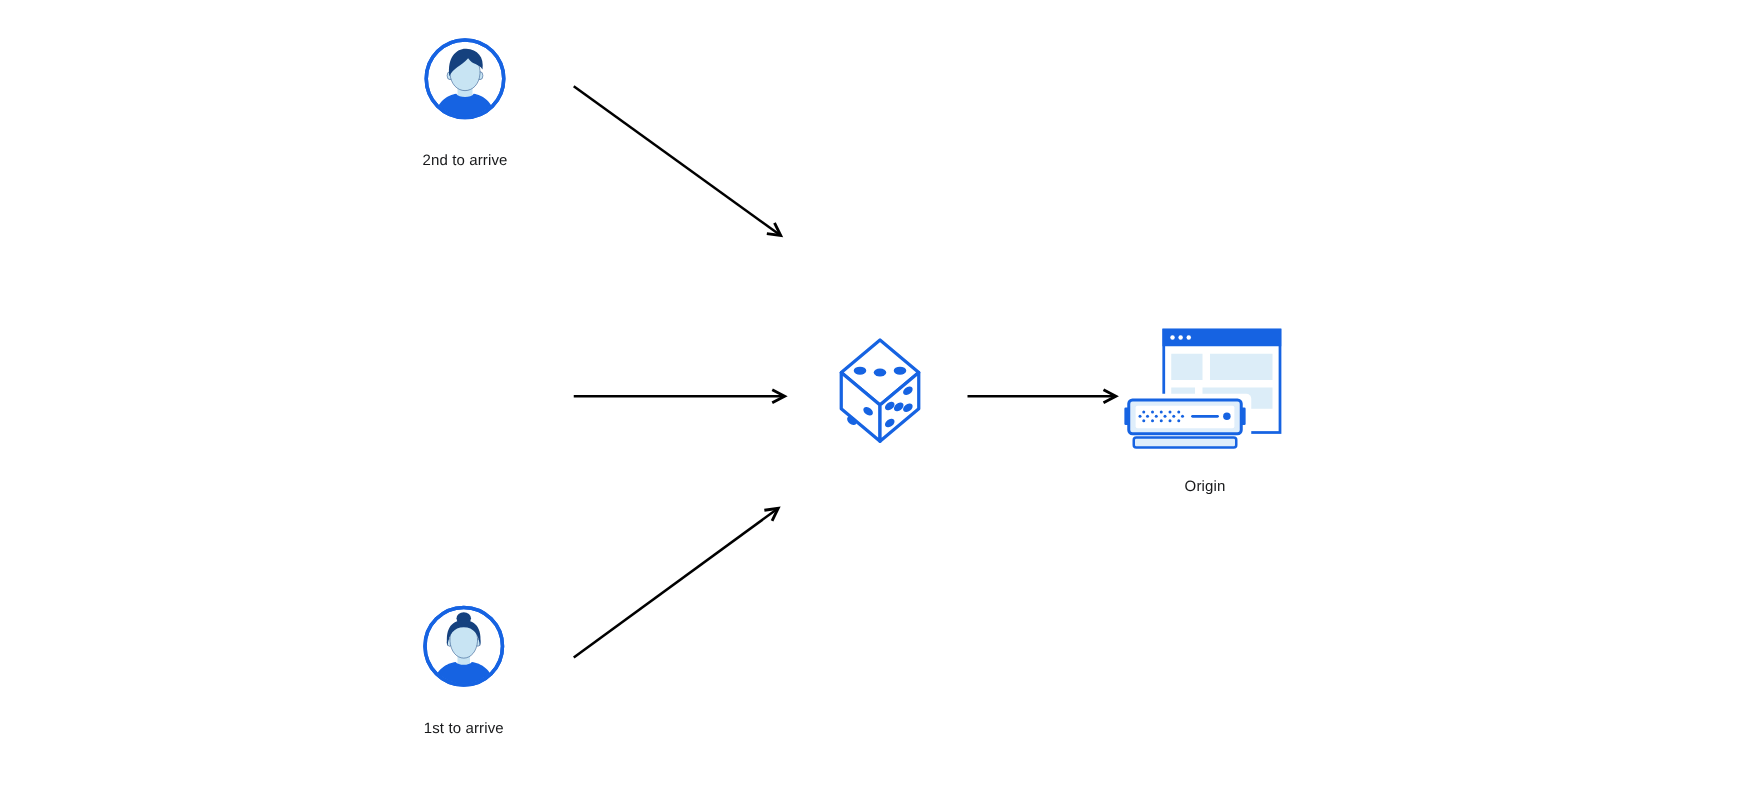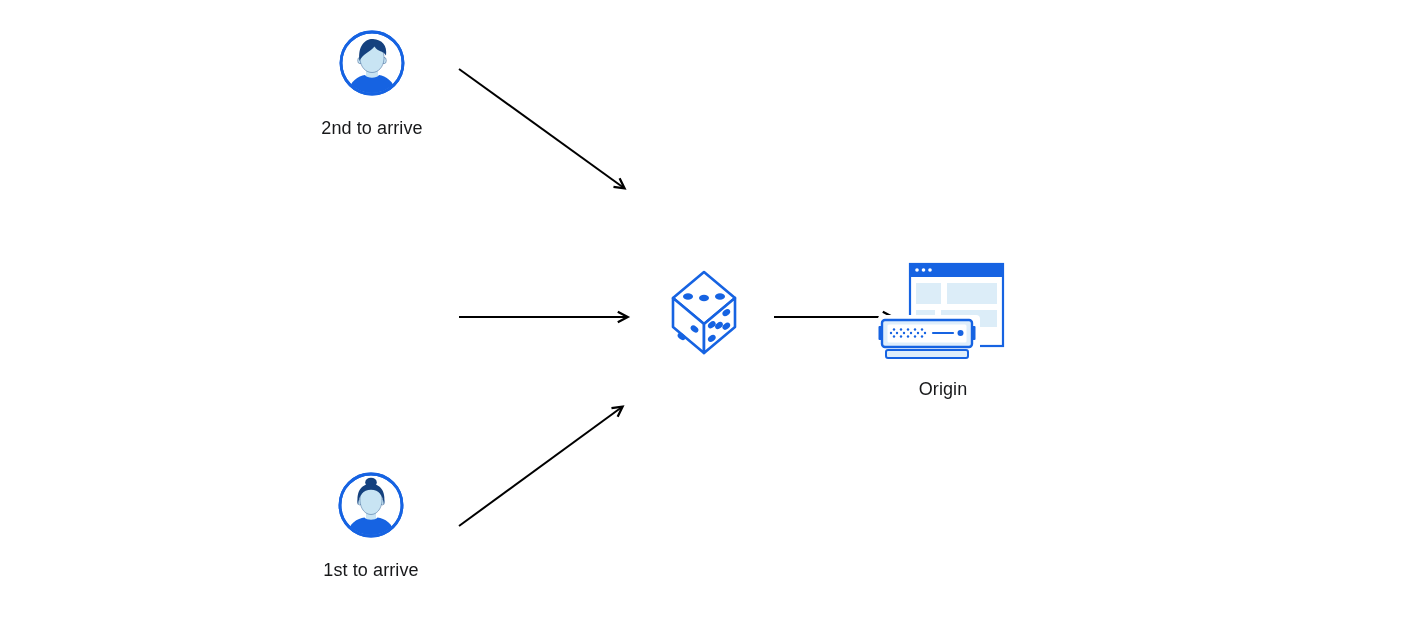--- a/index.html
+++ b/index.html
@@ -3,21 +3,21 @@
 <meta charset="utf-8">
 <style>
   html,body{margin:0;padding:0;background:#fff;}
   .canvas{
     position:relative;width:1405px;height:633px;overflow:hidden;
     background:var(--background,#ffffff);
     font-family:"Liberation Sans","DejaVu Sans",sans-serif;
   }
   .node{position:absolute;display:flex;flex-direction:column;align-items:center;}
   .node .label{
-    font-size:18px;line-height:20px;letter-spacing:.1px;
+    font-size:12px;line-height:20px;letter-spacing:.1px;
     color:var(--text-color,#17181a);white-space:nowrap;text-align:center;
   }
   .origin-label{font-size:18px;}
   .avatar-gap{margin-bottom:22px;}
   .arrows{position:absolute;left:0;top:0;pointer-events:none;}
   
   .stroke-p{stroke:var(--primary-blue,#1663e2);}
   .fill-p{fill:var(--primary-blue,#1663e2);}
   .fill-hair{fill:var(--navy-hair,#15417e);}
   .fill-face{fill:var(--light-face,#c8e4f3);}
@@ -58,21 +58,21 @@
       <ellipse cx="21" cy="30.5" rx="2.3" ry="3.2" class="face-o"></ellipse>
       <ellipse cx="45" cy="30.5" rx="2.3" ry="3.2" class="face-o"></ellipse>
       <path d="M33,14.5 C41.5,14.5 45.5,21.5 45,29 C44.4,37.5 39,42.5 33,42.5 C27,42.5 21.6,37.5 21,29 C20.5,21.5 24.5,14.5 33,14.5 Z" class="face-o"></path>
       <path d="M20.5,31 C18.5,15 27,8.5 34,9 C43,9.6 48.5,15.5 47,25.5 C43.5,20 39.5,22.5 35.5,16.5 C30,23 23.5,24 20.5,31 Z" class="fill-hair"></path>
       <circle cx="33" cy="33" r="31" fill="none" class="stroke-p" stroke-width="2.8"></circle>
     </svg>
     <div class="label">2nd to arrive</div>
   </div>
 
 
-  <div class="node" style="left:291px;top:472px;width:160px;">
+  <div class="node" style="left:291px;top:484px;width:160px;">
     <svg class="avatar-gap" width="66" height="66" viewBox="0 0 66 66">
       <defs>
           <clipPath id="cl3">
             <circle cx="33" cy="33" r="30"></circle>
           </clipPath>
         </defs>
       <circle cx="33" cy="33" r="31" fill="#fff" class="stroke-p" stroke-width="2.8"></circle>
       <g clip-path="url(#cl3)">
         <rect x="28" y="36" width="10" height="14" class="fill-face"></rect>
         <path d="M9,66 C9,52 19,46.5 26.5,45.5 C28.5,48.5 37.5,48.5 39.5,45.5 C47,46.5 57,52 57,66 Z" class="fill-p"></path>
@@ -105,21 +105,21 @@
 
         <ellipse cx="43.8" cy="56.8" rx="4.3" ry="2.9" transform="rotate(-38 43.8 56.8)"></ellipse>
         <ellipse cx="58.3" cy="44.6" rx="4.3" ry="2.9" transform="rotate(-38 58.3 44.6)"></ellipse>
         <ellipse cx="51" cy="57.5" rx="4.3" ry="2.9" transform="rotate(-38 51 57.5)"></ellipse>
         <ellipse cx="43.8" cy="70.4" rx="4.3" ry="2.9" transform="rotate(-38 43.8 70.4)"></ellipse>
         <ellipse cx="58.3" cy="58.2" rx="4.3" ry="2.9" transform="rotate(-38 58.3 58.2)"></ellipse>
       </g>
     </svg>
   </div>
 
-  <div class="node" style="left:878px;top:262px;width:130px;justify-content:center;">
+  <div class="node" style="left:899px;top:262px;width:130px;justify-content:center;">
     <svg width="130" height="100" viewBox="0 0 130 100">
 
       <rect x="32" y="2" width="93" height="82" fill="#fff" class="stroke-p" stroke-width="2.2"></rect>
       <rect x="31" y="1" width="95" height="14" class="fill-p"></rect>
       <circle cx="39" cy="8" r="1.8" fill="#fff"></circle>
       <circle cx="45.5" cy="8" r="1.8" fill="#fff"></circle>
       <circle cx="52" cy="8" r="1.8" fill="#fff"></circle>
       <g class="fill-panel">
         <rect x="38" y="21" width="25" height="21"></rect>
         <rect x="69" y="21" width="50" height="21"></rect>

